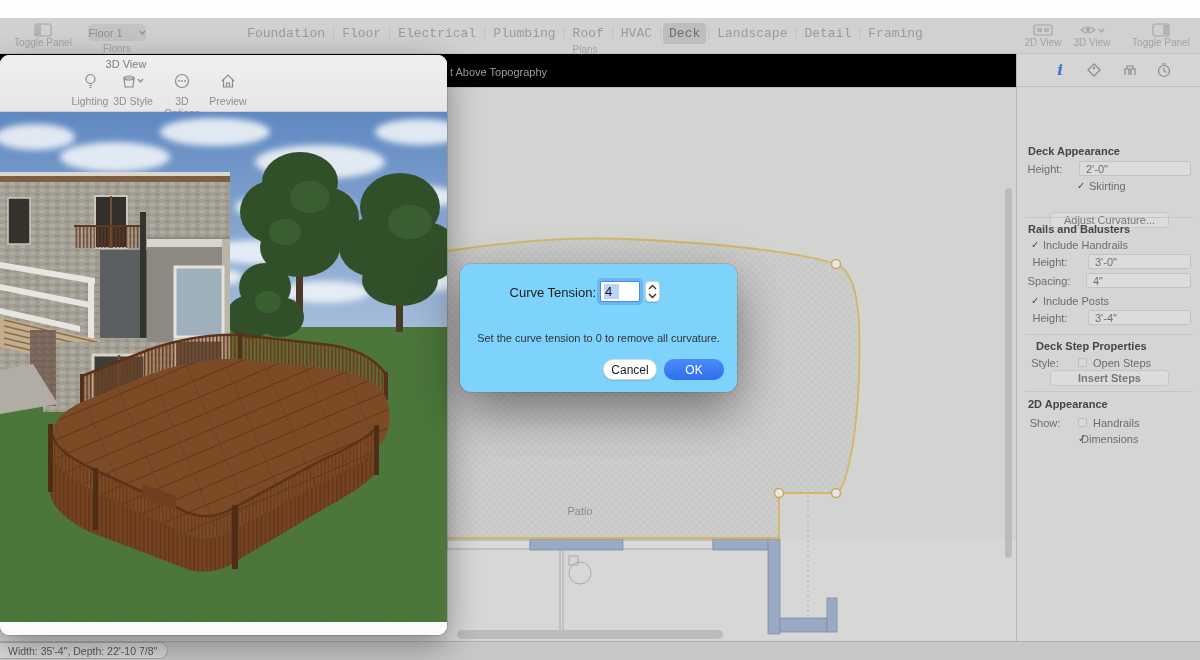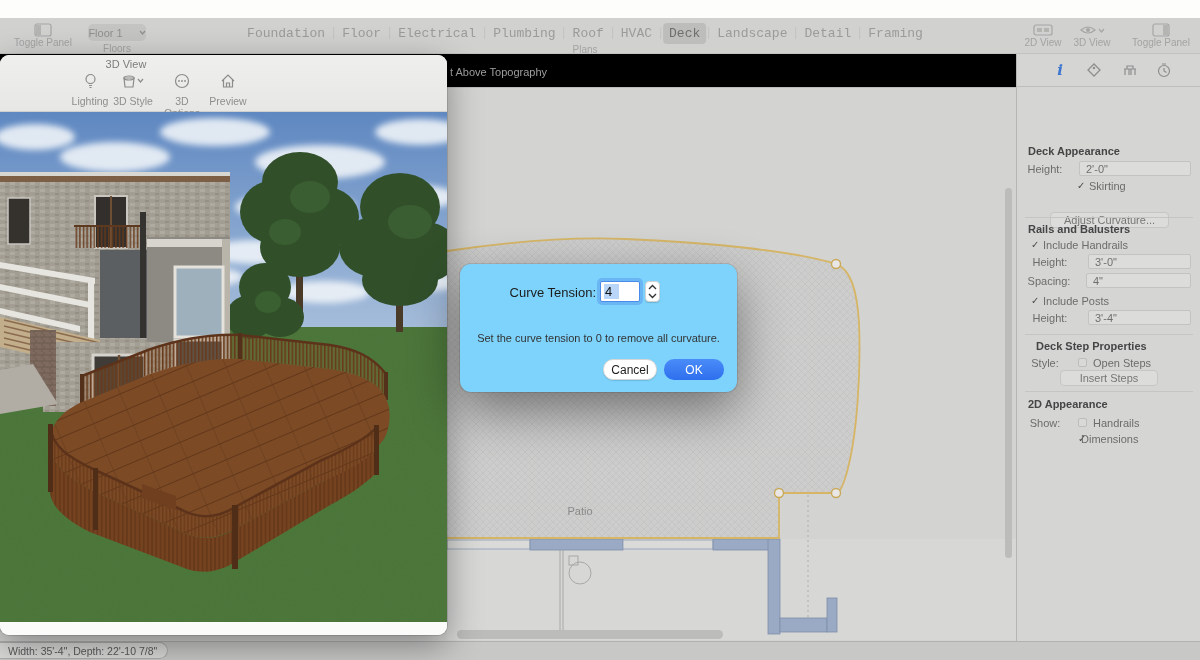--- a/index.html
+++ b/index.html
@@ -220,21 +220,21 @@
     <span class="abs check" style="left:14px;top:241px;">✓</span>
     <span class="abs sb-text" style="left:26px;top:241px;">Include Posts</span>
     <div class="abs sb-label" style="left:0;top:258px;width:66px;">Height:</div>
     <div class="abs field" style="left:71px;top:256px;width:103px;">3'-4"</div>
     <div class="abs sep" style="top:280px;"></div>
 
     <div class="abs sb-title" style="left:11px;top:286px;margin-left:8px;">Deck Step Properties</div>
     <div class="abs sb-label" style="left:0;top:303px;width:56px;">Style:</div>
     <span class="abs box" style="left:61px;top:304px;"></span>
     <span class="abs sb-text" style="left:76px;top:303px;">Open Steps</span>
-    <div class="abs sb-btn" style="left:43px;top:316px;width:98px;">Insert Steps</div>
+    <div class="abs sb-btn" style="left:33px;top:316px;width:119px;font-weight:bold;">Insert Steps</div>
     <div class="abs sep" style="top:337px;"></div>
 
     <div class="abs sb-title" style="left:11px;top:344px;">2D Appearance</div>
     <div class="abs sb-label" style="left:0;top:363px;width:56px;">Show:</div>
     <span class="abs box" style="left:61px;top:364px;"></span>
     <span class="abs sb-text" style="left:76px;top:363px;">Handrails</span>
     <span class="abs check" style="left:61px;top:379px;">✓</span>
     <span class="abs sb-text" style="left:64px;top:379px;">Dimensions</span>
   </div>
 

